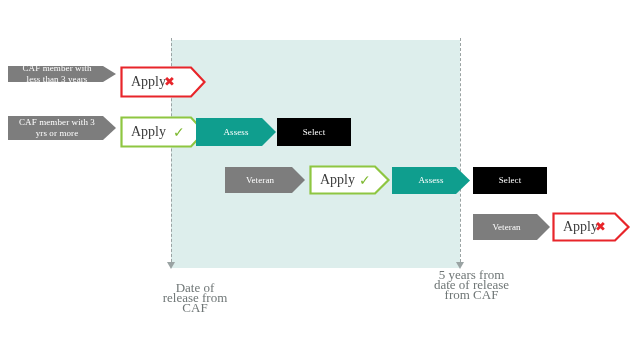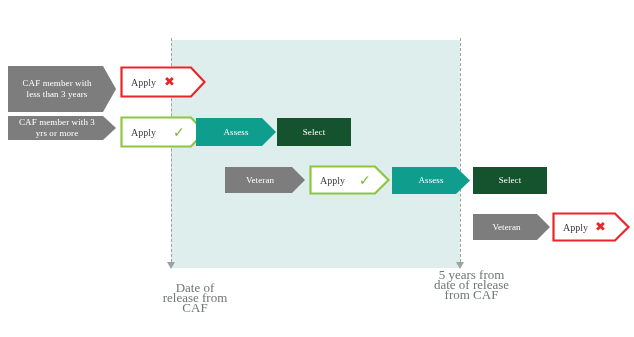--- a/index.html
+++ b/index.html
@@ -73,21 +73,21 @@
   
   .chev-teal {
     background: #0f9e8e;
     color: #ffffff;
     clip-path: polygon(0 0, calc(100% - 14px) 0, 100% 50%, calc(100% - 14px) 100%, 0 100%);
     padding-right: 0;
   }
 
   
   .rect-green {
-    background: #14532d;
+    background: #000000;
     color: #ffffff;
   }
 
   
   .apply-box {
     position: absolute;
   }
   .apply-box svg {
     position: absolute;
     left: 0;
@@ -99,21 +99,21 @@
     left: 0;
     top: 0;
     right: 0;
     bottom: 0;
     display: flex;
     align-items: center;
     justify-content: flex-start;
     pointer-events: none;
   }
   .apply-label {
-    font-size: 10px;
+    font-size: 14px;
     color: #3c3c3c;
     margin-left: 11px;
   }
   .mark {
     position: absolute;
     font-size: 13px;
     font-weight: bold;
     font-family: "DejaVu Sans", sans-serif;
     line-height: 1;
   }
@@ -132,21 +132,21 @@
   <div class="marker-label" style="left:155px; top:283px; width:80px;">Date of
 release from
 CAF</div>
 
   <div class="marker-line" style="left:460px; top:38px; height:224px;"></div>
   <div class="marker-arrow" style="left:456px; top:262px;"></div>
   <div class="marker-label" style="left:424px; top:270px; width:95px;">5 years from
 date of release
 from CAF</div>
 
-  <div class="shape chev-grey" style="left:8px; top:66px; width:108px; height:46px;">
+  <div class="shape chev-grey" style="left:8px; top:66px; width:108px; height:16px;">
     <span class="lbl">CAF member with
 less than 3 years</span>
   </div>
 
   <div class="apply-box" style="left:120px; top:66px; width:86px; height:32px;">
     <svg width="86" height="32" viewBox="0 0 86 32" aria-hidden="true">
       <polygon points="1.5,1.5 71,1.5 84.5,16 71,30.5 1.5,30.5" fill="#ffffff" stroke="#e8252a" stroke-width="2.2" stroke-linejoin="miter"></polygon>
     </svg>
     <div class="apply-inner">
       <span class="apply-label">Apply</span>

